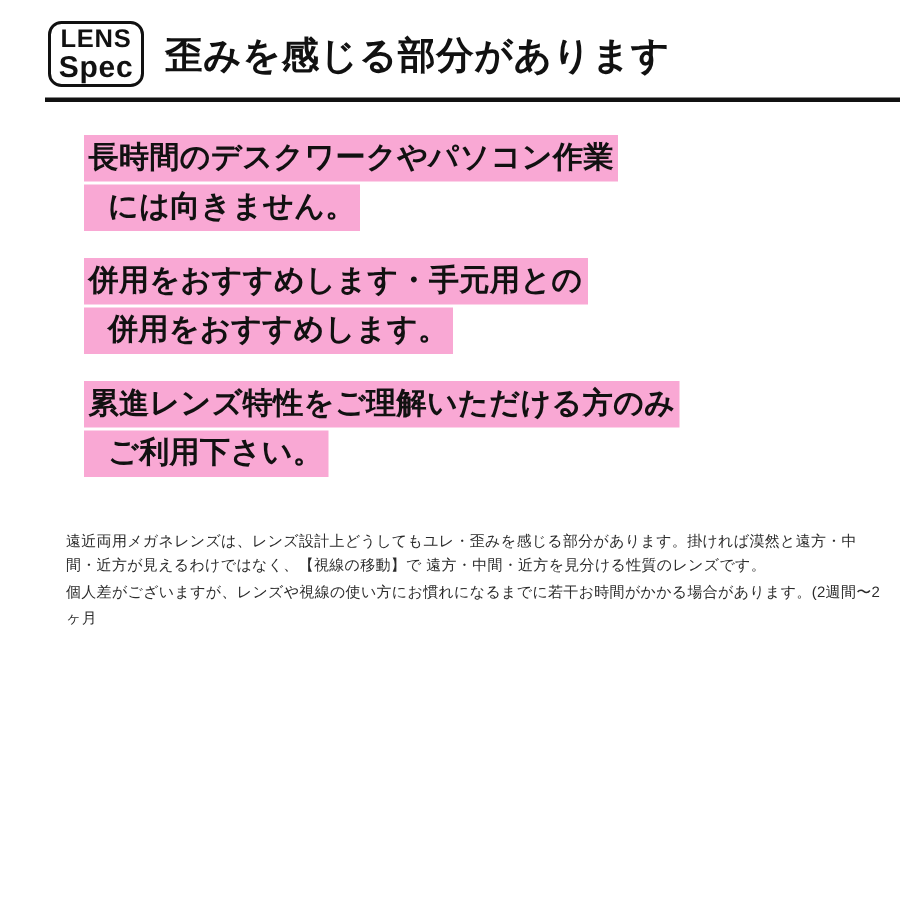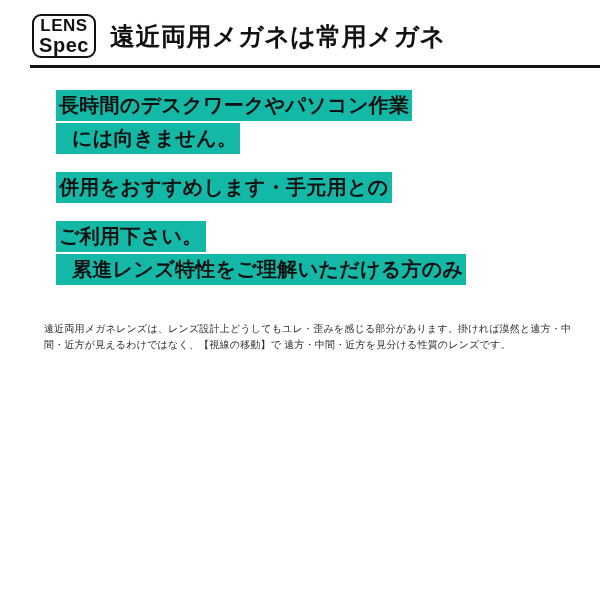--- a/index.html
+++ b/index.html
@@ -76,21 +76,21 @@
   
   .bullets {
     padding: 22px 26px 0 40px;
     box-sizing: border-box;
   }
   .bullet {
     margin-bottom: 18px;
   }
   .bullet .hl-line {
     display: inline-block;
-    background: #14b8a6;
+    background: #f9a8d4;
     font-size: 20px;
     font-weight: bold;
     color: #111111;
     line-height: 1.45;
     padding: 1px 3px;
     letter-spacing: 0.3px;
   }
   .bullet .hl-line + .hl-line {
     margin-top: 2px;
     padding-left: 16px;
@@ -120,45 +120,47 @@
 </head>
 <body>
 
 <div class="page">
 
   <div class="header">
     <div class="badge">
       <span class="badge-line1">LENS</span>
       <span class="badge-line2">Spec</span>
     </div>
-    <div class="header-title">遠近両用メガネは常用メガネ</div>
+    <div class="header-title">歪みを感じる部分があります</div>
     <div class="header-rule"></div>
   </div>
 
   <div class="bullets">
 
     <div class="bullet">
       <div class="bullet-lines">
         <span class="hl-line">長時間のデスクワークやパソコン作業</span>
         <span class="hl-line">には向きません。</span>
       </div>
     </div>
 
     <div class="bullet">
       <div class="bullet-lines">
         <span class="hl-line">併用をおすすめします・手元用との</span>
+        <span class="hl-line">併用をおすすめします。</span>
       </div>
     </div>
 
     <div class="bullet">
       <div class="bullet-lines">
+        <span class="hl-line">累進レンズ特性をご理解いただける方のみ</span>
         <span class="hl-line">ご利用下さい。</span>
-        <span class="hl-line">累進レンズ特性をご理解いただける方のみ</span>
       </div>
     </div>
 
   </div>
 
   <div class="body-text">
     <p class="para">遠近両用メガネレンズは、レンズ設計上どうしてもユレ・歪みを感じる部分があります。掛ければ漠然と遠方・中間・近方が見えるわけではなく、【視線の移動】で 遠方・中間・近方を見分ける性質のレンズです。</p>
+    <p class="para">個人差がございますが、レンズや視線の使い方にお慣れになるまでに若干お時間がかかる場合があります。(2週間〜2ヶ月</p>
   </div>
 
 </div>
 
 </body></html>

